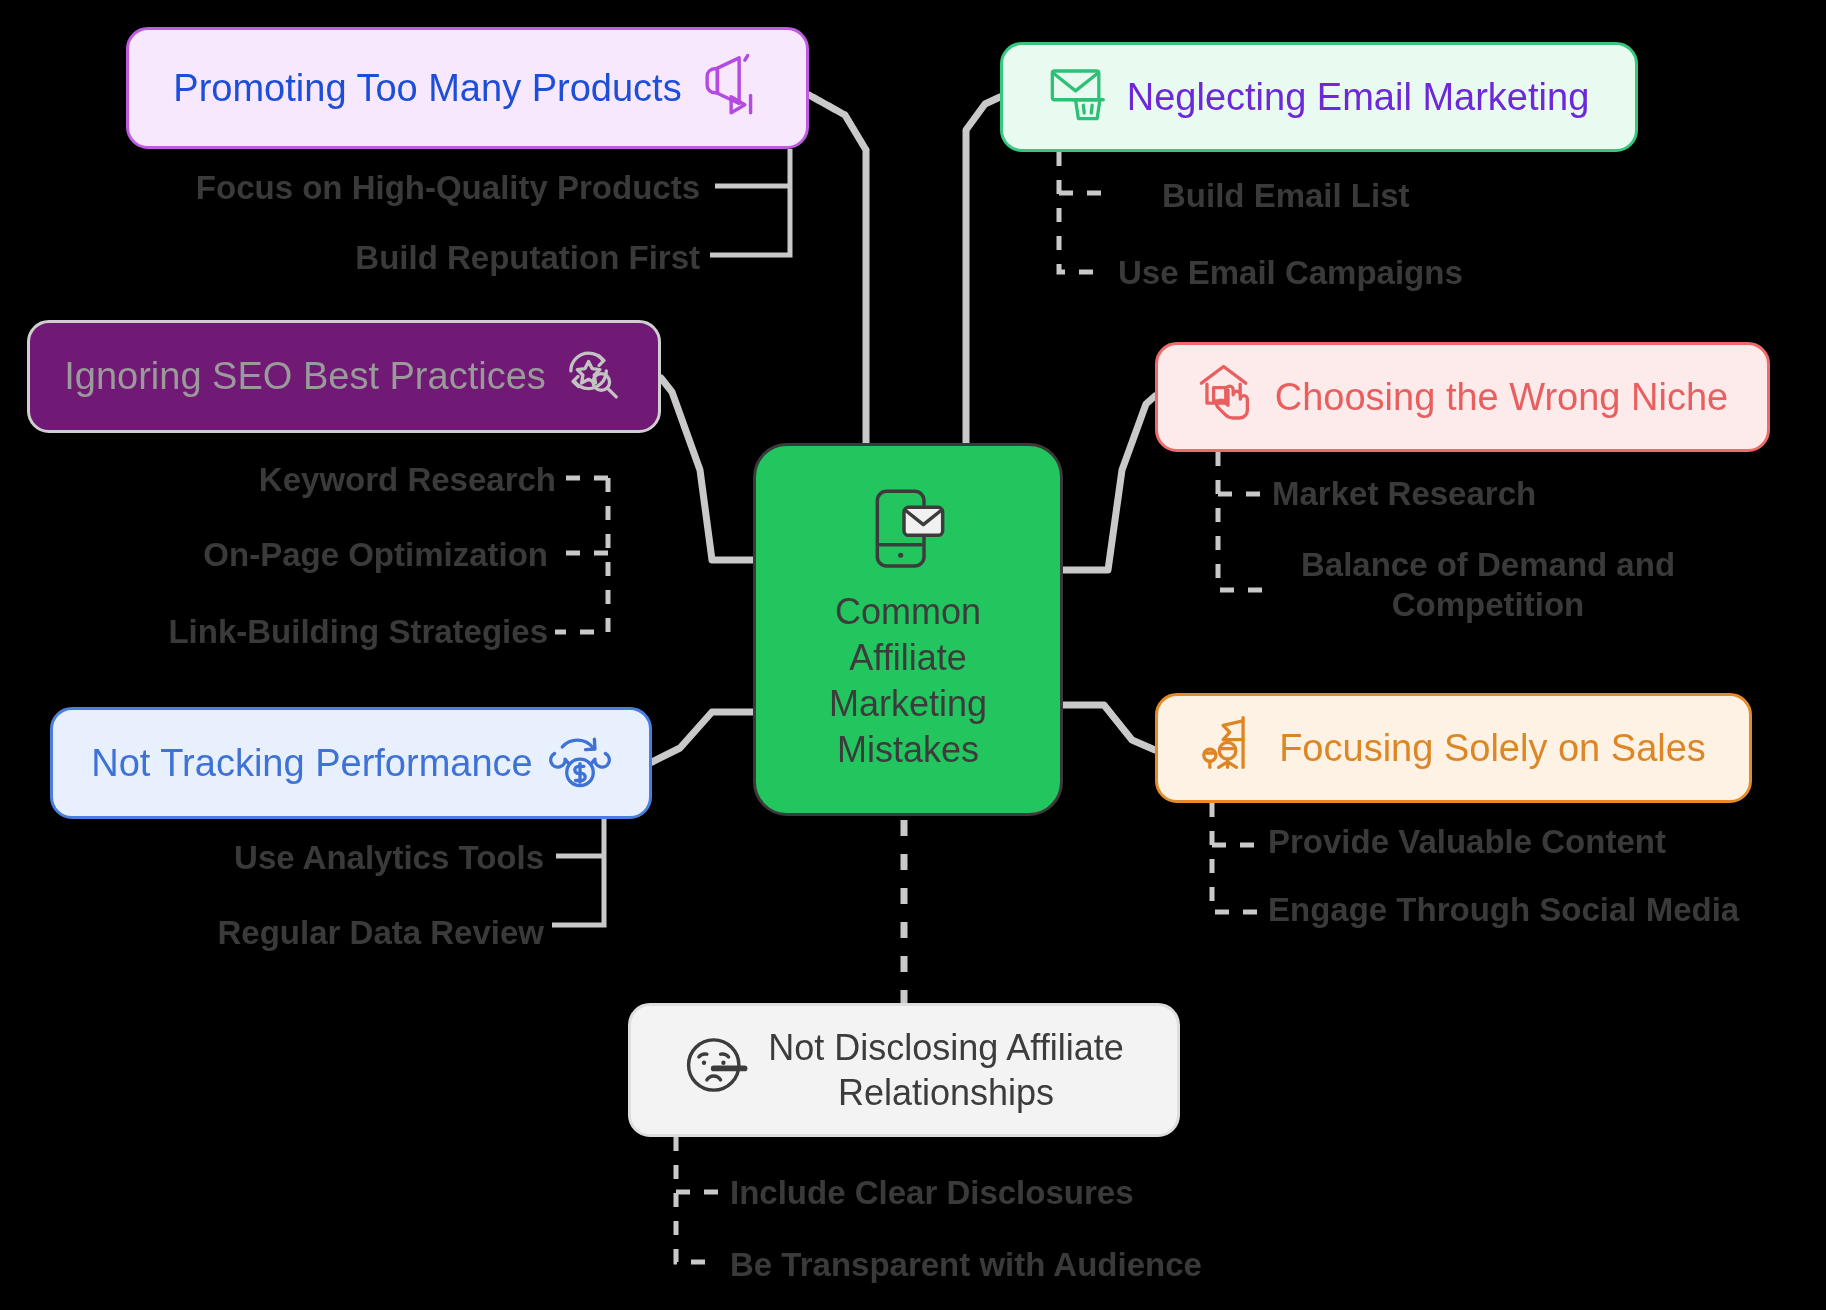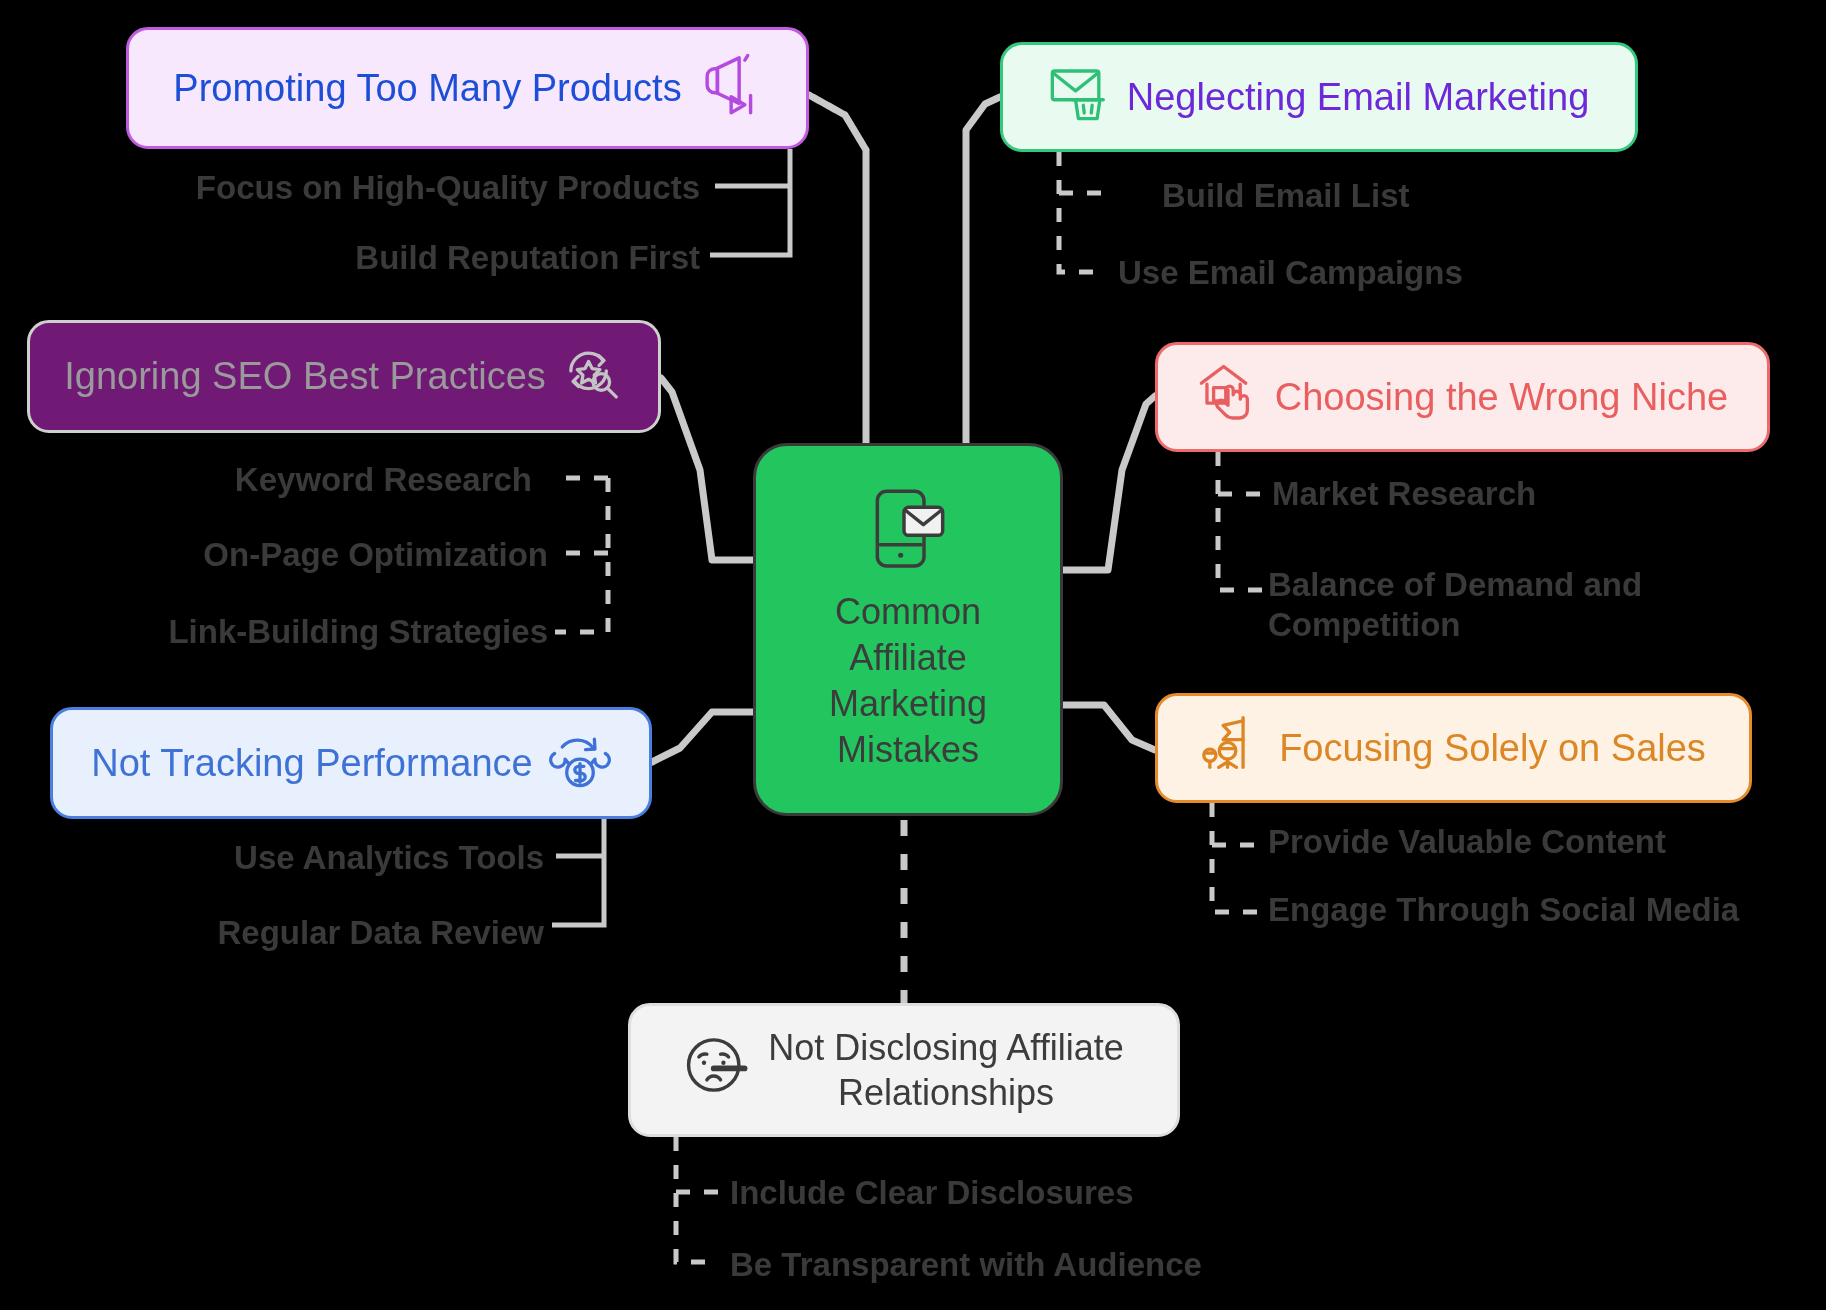--- a/index.html
+++ b/index.html
@@ -86,21 +86,21 @@
   .leaf {
     position: absolute;
     color: #3a3a3a;
     font-size: 33px;
     font-weight: 700;
     white-space: pre-line;
     line-height: 1.22;
   }
   .leaf.r { text-align: right; }
   .leaf.l { text-align: left; }
-  .leaf.c { text-align: left; margin-top: 20px; }
+  .leaf.c { text-align: center; }
 </style>
 </head>
 <body>
 
 <div id="canvas">
 
   <svg class="links" viewBox="0 0 1826 1310">
     <g fill="none" stroke="#c9c9c9" stroke-width="7" stroke-linecap="round" stroke-linejoin="round">
 
       <path d="M 866 443 L 866 150 L 845 115 L 809 95" stroke-dasharray="1 0"></path>
@@ -203,21 +203,21 @@
         <path d="M8 27 a16 16 0 0 1 16 -16 a16 16 0 0 1 13 6.8"></path>
         <path d="M40 27 a16 16 0 0 1 -16 16 a16 16 0 0 1 -13 -6.8"></path>
         <path d="M33 13 L38 17.5 L33.5 22"></path>
         <path d="M15 41 L10 36.5 L14.5 32"></path>
         <path d="M24 18.5 l3.2 6.4 l7 1 l-5.1 5 l1.2 7 l-6.3 -3.3 l-6.3 3.3 l1.2 -7 l-5.1 -5 l7 -1 Z"></path>
         <circle cx="35.5" cy="37" r="7.5"></circle>
         <line x1="41" y1="42.5" x2="49" y2="50.5"></line>
       </svg>
     </span>
   </div>
-  <div class="leaf r" style="left:24px; top:460px; width:508px;">Keyword Research</div>
+  <div class="leaf r" style="left:48px; top:460px; width:508px;">Keyword Research</div>
   <div class="leaf r" style="left:40px; top:535px; width:508px;">On-Page Optimization</div>
   <div class="leaf r" style="left:40px; top:612px; width:508px;">Link-Building Strategies</div>
 
   <div class="node" id="node-niche">
     <span class="icon">
       <svg width="62" height="62" viewBox="0 0 56 56" fill="none" stroke="#e95f5f" stroke-width="3" stroke-linecap="round" stroke-linejoin="round">
         <path d="M4 20 L24 5 L44 20"></path>
         <path d="M9 21 L9 38 L25 38"></path>
         <path d="M39 21 L39 29"></path>
         <rect x="15" y="24" width="11" height="12"></rect>

